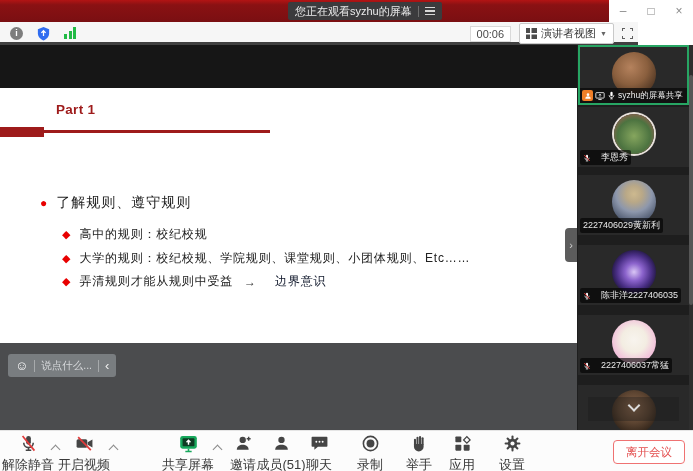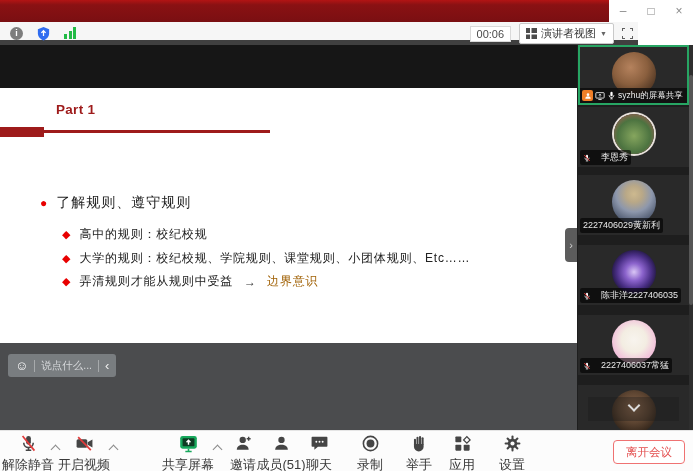--- a/index.html
+++ b/index.html
@@ -14,21 +14,21 @@
   .watch-text { font-size:11px; color:#ececec; white-space:nowrap; }
   .pill-div { width:1px; height:11px; background:#6d6d6d; }
   .menu-icon { display:flex; flex-direction:column; gap:2px; }
   .menu-icon i { display:block; width:10px; height:1.5px; background:#d8d8d8; }
   .win-area { position:absolute; right:0; top:0; width:84px; height:22px; background:#ffffff;
     display:flex; align-items:center; justify-content:space-around; }
   .wc { font-size:12px; color:#8b8b8b; width:20px; text-align:center; cursor:default; line-height:20px; }
 
   
   .toolbar { position:absolute; left:0; top:22px; width:638px; height:23px; background:#f6f6f6;
-    border-bottom:5px solid #404040; }
+    border-bottom:3px solid #404040; }
   .tb-left { position:absolute; left:10px; top:0; height:22px; display:flex; align-items:center; gap:13px; }
   .info-icon { width:13px; height:13px; border-radius:50%; background:#7d7d7d; position:relative; }
   .info-icon::after { content:"i"; position:absolute; left:0; top:0; width:13px; height:13px;
     color:#fff; font-size:9px; font-weight:bold; text-align:center; line-height:13px; font-style:normal; }
   .signal { display:flex; align-items:flex-end; gap:1.5px; height:12px; }
   .signal i { display:block; width:3px; background:#21ba45; }
   .signal i:nth-child(1){height:5px} .signal i:nth-child(2){height:8px} .signal i:nth-child(3){height:12px}
   .tb-right { position:absolute; right:5px; top:2px; height:19px; display:flex; align-items:center; gap:8px; }
   .timer { font-size:11px; color:#4a4a4a; background:#fff; border:1px solid #d9d9d9; padding:1px 6px; }
   .view-btn { display:flex; align-items:center; gap:4px; background:#fff; border:1px solid #c9c9c9;
@@ -50,21 +50,21 @@
   .red-bar  { position:absolute; left:0; top:39px; width:44px; height:10px; background:#9e1b1b; }
   .red-line { position:absolute; left:44px; top:42px; width:226px; height:3px; background:#9e1b1b; }
   .main-bullet { position:absolute; left:40px; top:106px; display:flex; align-items:center; gap:9px; }
   .main-bullet .dot { color:#e80000; font-size:12px; line-height:12px; }
   .main-bullet .txt { font-size:14px; color:#1a1a1a; letter-spacing:1px; }
   .sub { position:absolute; left:62px; display:flex; align-items:center; gap:9px; }
   .sub .dia { color:#e80000; font-size:11px; line-height:11px; }
   .sub .txt { font-size:12px; color:#222; letter-spacing:.8px; }
   .sub1 { top:138px; } .sub2 { top:162px; } .sub3 { top:185px; }
   .arrow { font-size:12px; color:#333; margin:0 2px; }
-  .hl { font-size:12px; color:#a16207; letter-spacing:.8px; }
+  .hl { font-size:12px; color:#0f172a; letter-spacing:.8px;margin-left:8px; }
 
   .chat-pill { position:absolute; left:8px; top:309px; height:23px; display:flex; align-items:center;
     gap:6px; padding:0 7px; background:#797d80; border-radius:3px; }
   .chat-smiley { color:#fff; font-size:13px; line-height:13px; }
   .chat-div { width:1px; height:12px; background:rgba(255,255,255,.35); }
   .chat-ph { font-size:10.5px; color:#d6d8da; }
   .chat-col { font-size:13px; color:#eee; line-height:13px; }
 
   .handle { position:absolute; left:565px; top:183px; width:12px; height:34px; background:#5c5c5c;
     border-radius:4px 0 0 4px; color:#cfcfcf; font-size:11px; text-align:center; line-height:34px; }
@@ -106,20 +106,29 @@
     border-top:1.5px solid #8a8a8a; transform:rotate(45deg); }
   .leave-btn { position:absolute; right:8px; top:9px; height:24px; line-height:22px; padding:0 12px;
     background:#fff; border:1px solid #ef7272; border-radius:4px; color:#e34d4d; font-size:11.5px; cursor:default; }
 </style>
 </head>
 <body>
 
 <div class="app">
 
   <div class="titlebar">
+    <div class="watch-pill">
+      <span class="watch-text">您正在观看syzhu的屏幕</span>
+      <span class="pill-div"></span>
+      <span class="menu-icon">
+          <i></i>
+          <i></i>
+          <i></i>
+        </span>
+    </div>
     <div class="win-area">
       <span class="wc">–</span>
       <span class="wc">□</span>
       <span class="wc">×</span>
     </div>
   </div>
 
   <div class="toolbar">
     <div class="tb-left">
       <span class="info-icon"></span>

